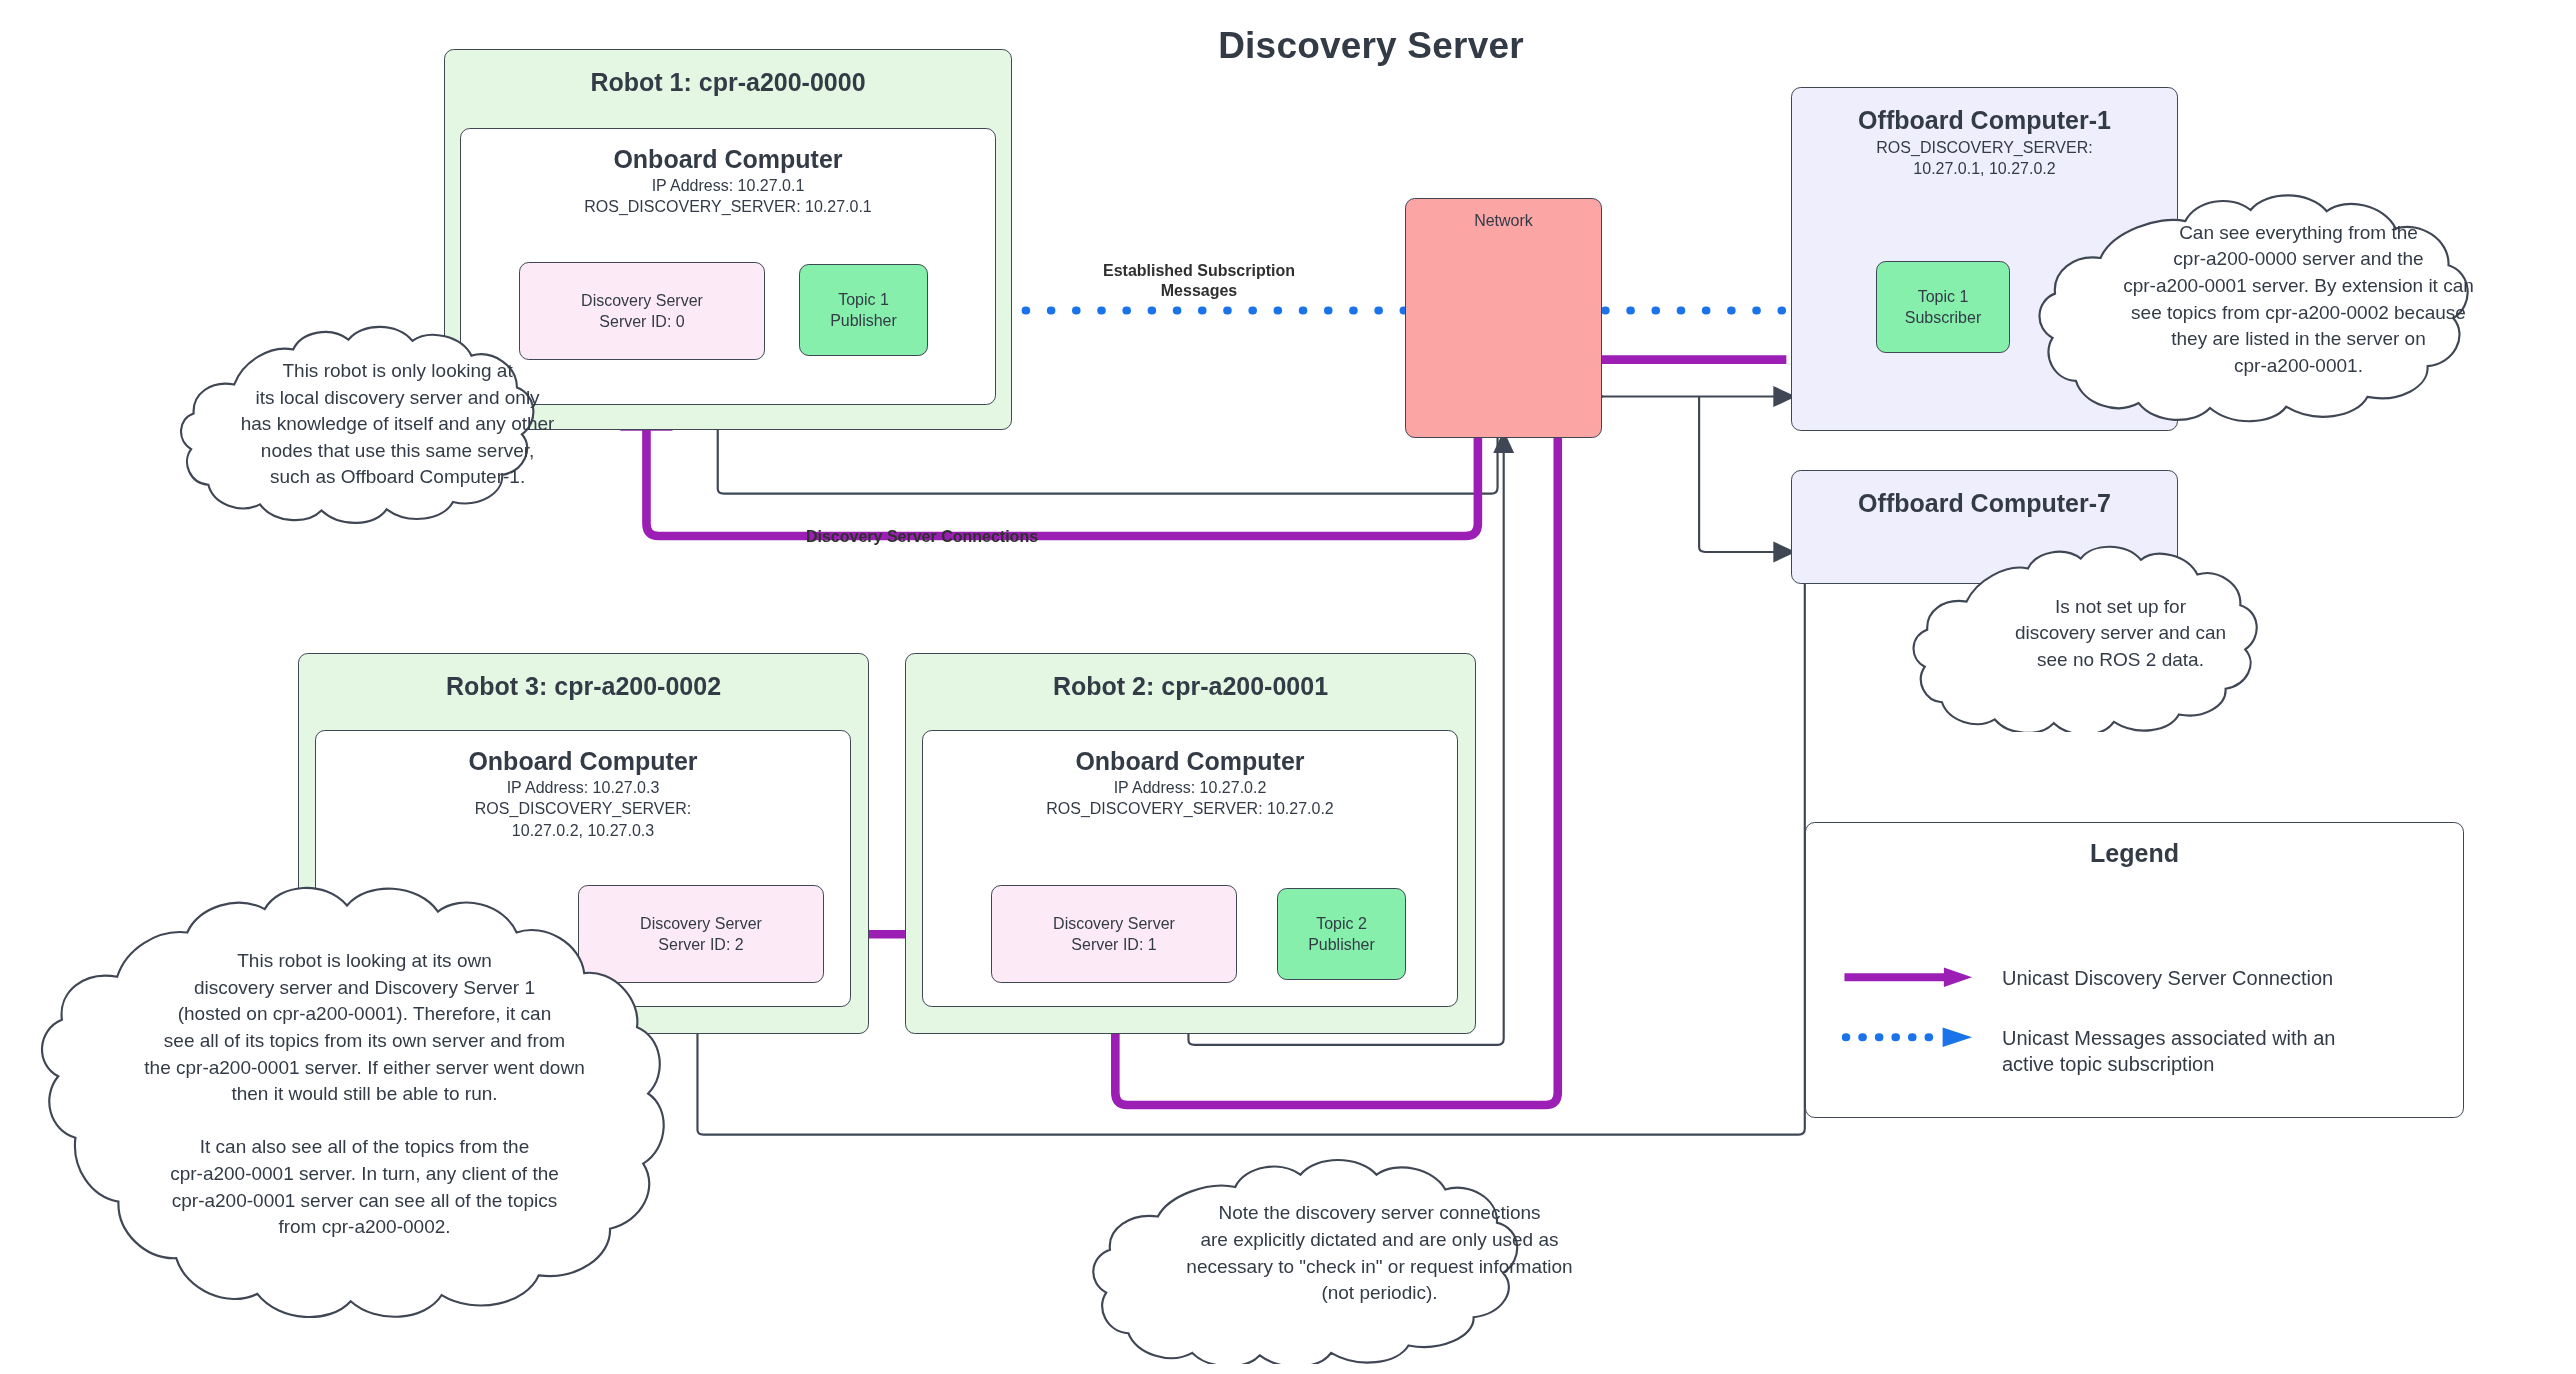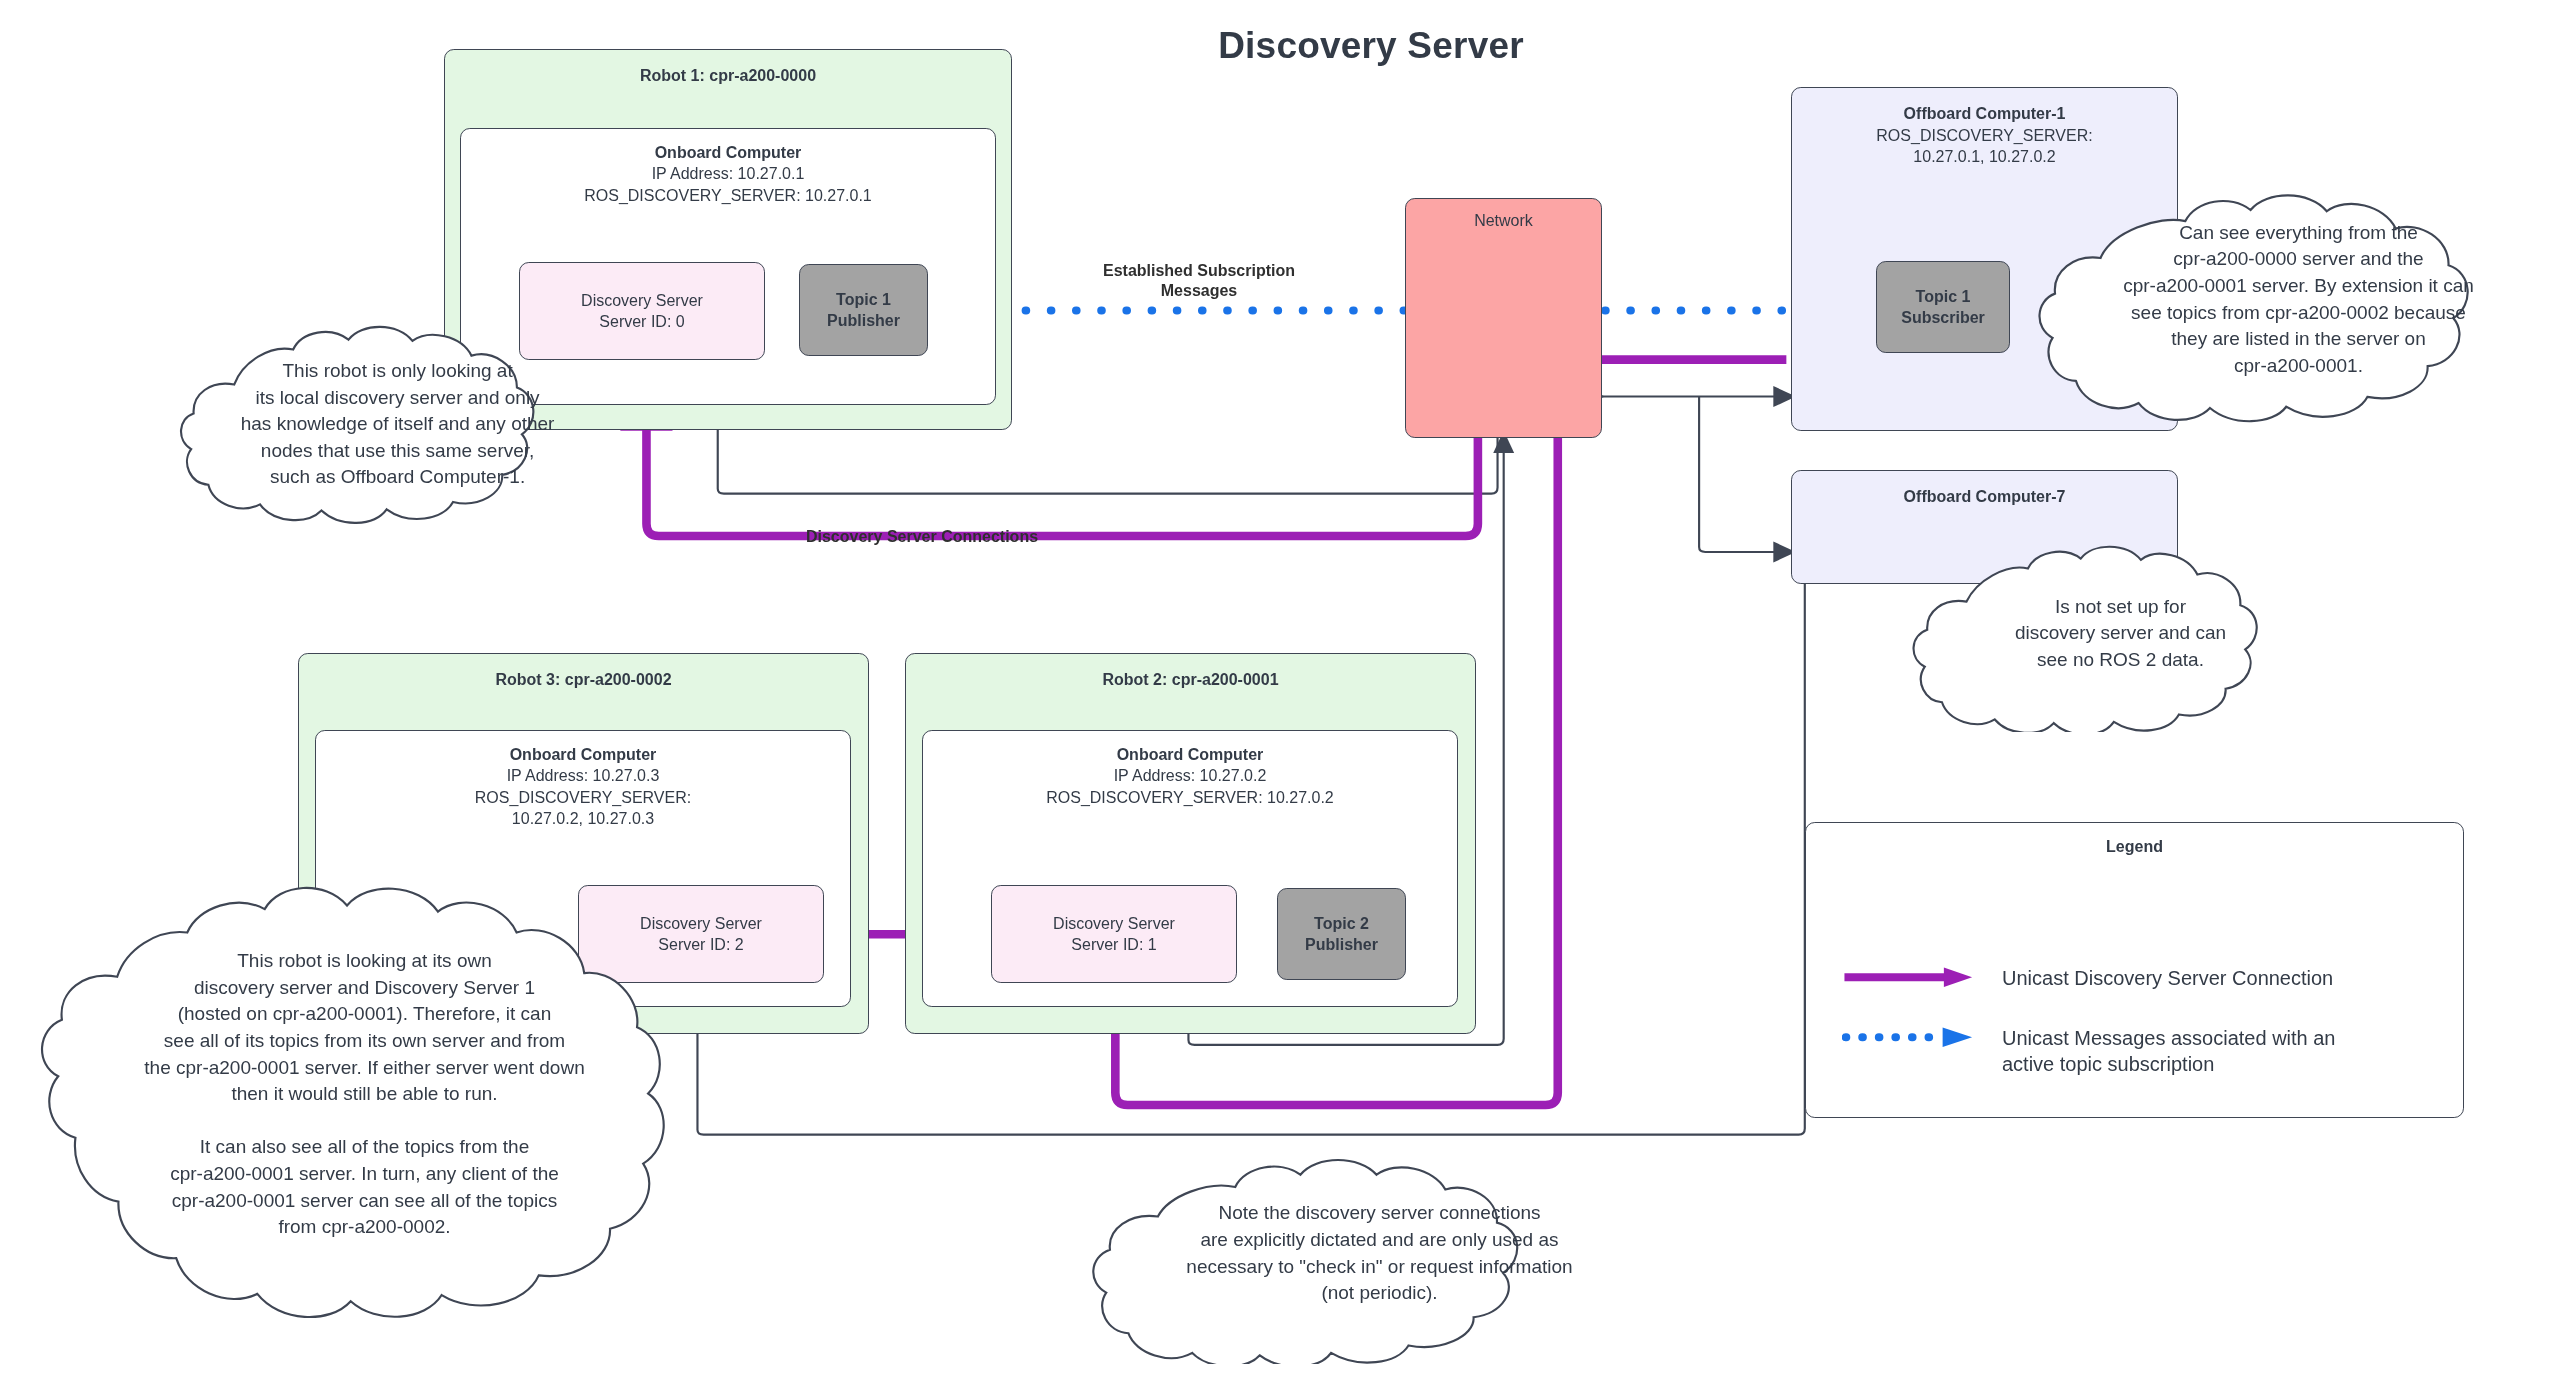--- a/index.html
+++ b/index.html
@@ -5,26 +5,26 @@
   html,body{margin:0;padding:0;background:#fff;}
   body{font-family:"Liberation Sans","DejaVu Sans",sans-serif;color:#333b47;}
   #stage{position:relative;width:2576px;height:1375px;overflow:hidden;background:#ffffff;}
   #wires{position:absolute;left:0;top:0;width:2576px;height:1375px;pointer-events:none;}
   .node{position:absolute;box-sizing:border-box;display:flex;flex-direction:column;align-items:center;
         justify-content:flex-start;text-align:center;}
   .rounded{border:1.8px solid #3f4654;border-radius:9.8px;}
   .robot{background:#e3f7e3;padding-top:16px;}
   .onboard{background:#ffffff;padding-top:13.5px;}
   .dserver{background:#fcebf6;justify-content:center;padding-top:0;}
-  .topic{background:#a3a3a3;justify-content:center;padding-top:0;font-weight:bold;}
+  .topic{background:#86efac;justify-content:center;padding-top:0;}
   .offboard{background:#eeeefc;padding-top:16px;}
   .network{background:#fca5a5;padding-top:11px;}
   .legendbox{background:#ffffff;padding-top:13.5px;}
   .t-title{font-size:37px;font-weight:bold;letter-spacing:0.2px;}
-  .t-hdr{font-size:16px;font-weight:bold;line-height:1.30;}
+  .t-hdr{font-size:25px;font-weight:bold;line-height:1.30;}
   .t-node{font-size:16px;line-height:1.34;}
   .t-edge{font-size:16px;font-weight:bold;line-height:1.25;color:#2f2f2f;}
   .t-cloud{font-size:19px;line-height:1.40;}
   .t-leg{font-size:20px;line-height:1.32;text-align:left;}
   .cloudwrap{position:absolute;}
   .cloudwrap svg{position:absolute;left:0;top:0;}
   .cloudtxt{position:absolute;display:flex;align-items:center;justify-content:center;text-align:center;}
   .edgelabel{position:absolute;text-align:center;}
   .legrow{position:absolute;display:flex;align-items:flex-start;}
   .legkey{width:160px;flex:none;}

